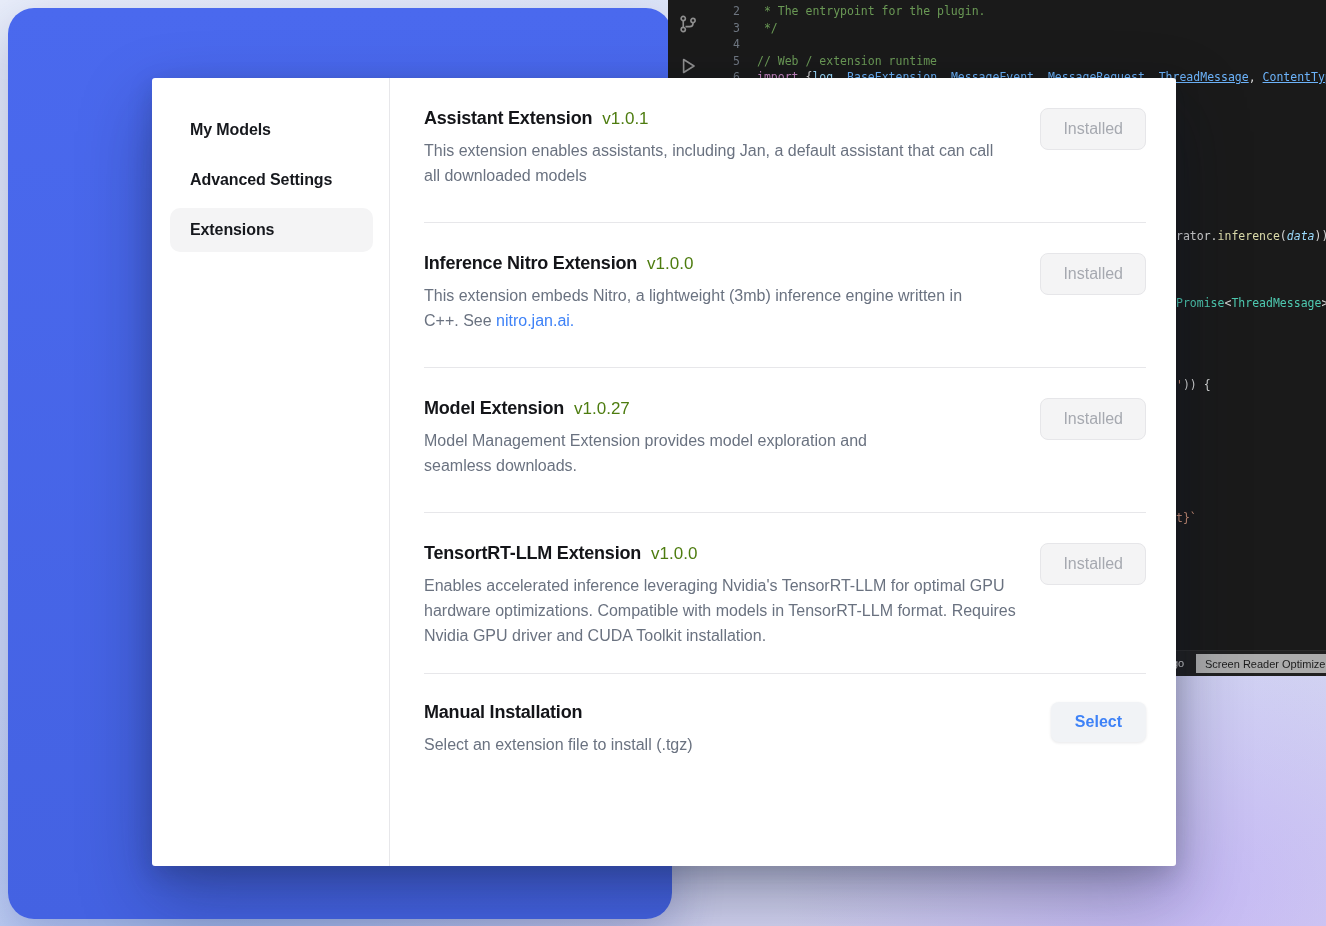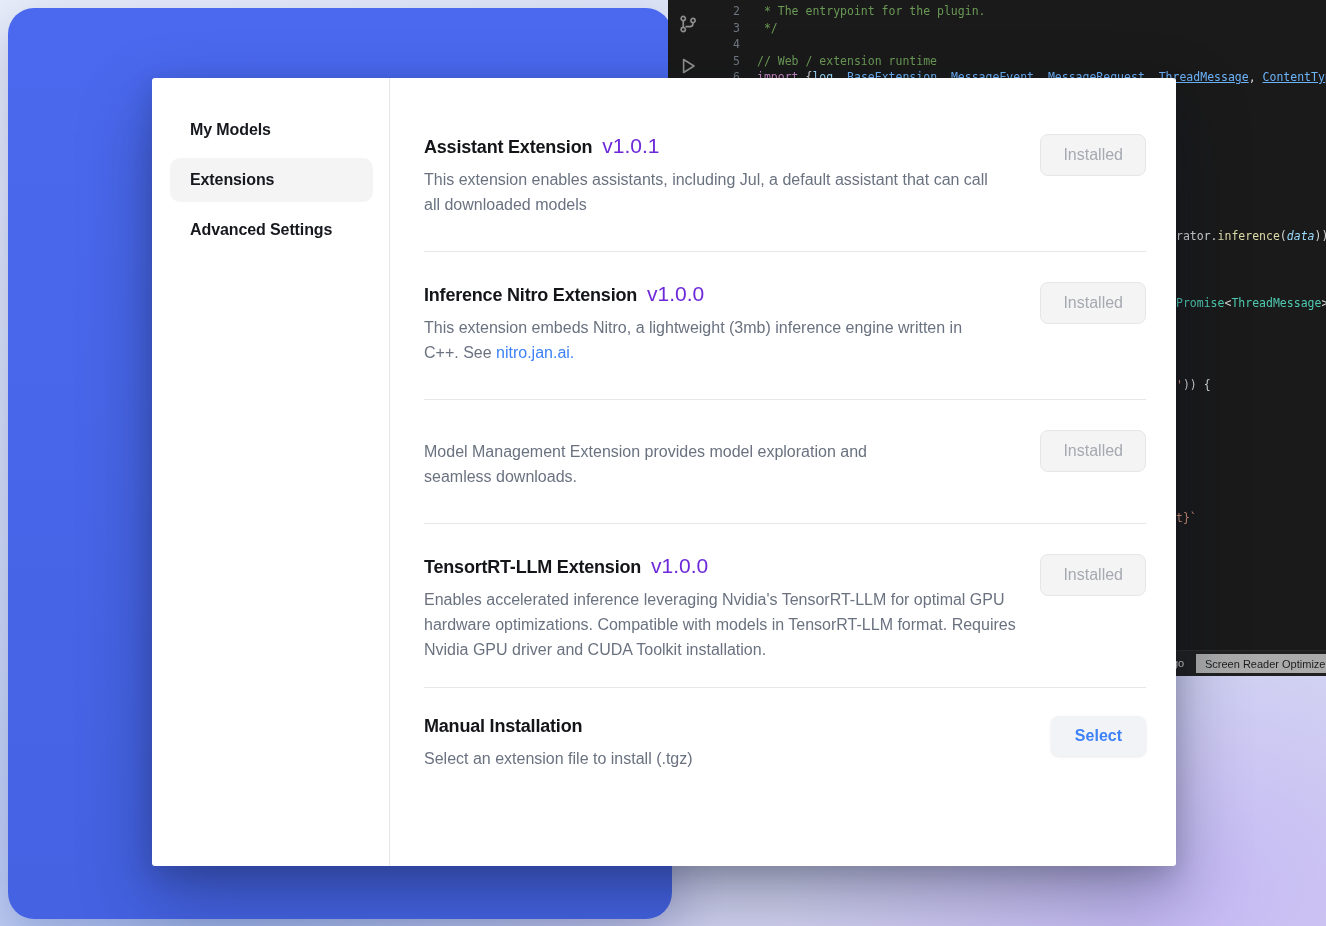--- a/index.html
+++ b/index.html
@@ -73,33 +73,33 @@
     width:238px; flex:0 0 auto; border-right:1px solid #e7e7ea;
     padding:30px 16px 0 18px;
   }
   .nav-item {
     height:44px; display:flex; align-items:center; padding:0 20px;
     border-radius:10px; font-weight:700; font-size:16px; color:#16181d;
     margin-bottom:6px; cursor:pointer; letter-spacing:-0.1px;
   }
   .nav-item.active { background:#f4f4f5; }
 
-  .content { flex:1; padding:0 30px 0 34px;margin-top:26px; }
+  .content { flex:1; padding:0 30px 0 34px; }
   .ext-row {
     display:flex; align-items:flex-start; justify-content:space-between;
     padding:30px 0 34px; border-bottom:1px solid #e7e7ea;
   }
   .ext-row.row4 { padding-bottom:25px; }
   .ext-row.last { border-bottom:none; padding:28px 0 24px; }
   .ext-info.w1 { max-width:575px; }
   .ext-info.w3 { max-width:505px; }
   .ext-info.w4 { max-width:592px; }
   .ext-title-line { display:flex; align-items:baseline; }
   .ext-title { font-size:18px; font-weight:700; color:#141519; letter-spacing:-0.2px; }
-  .ext-version { font-size:21px; font-weight:400; color:#6d28d9; margin-left:10px; }
+  .ext-version { font-size:17px; font-weight:400; color:#4d7c0f; margin-left:10px; }
   .ext-desc { margin-top:9px; font-size:16px; line-height:25px; color:#6a7280; }
   .link { color:#3e82f7; text-decoration:none; cursor:pointer; }
 
   button { font-family:"Liberation Sans", sans-serif; cursor:pointer; }
   .btn { border-radius:8px; font-size:16px; flex:0 0 auto; }
   .btn-installed {
     background:#f4f4f5; border:1px solid #e6e6e9; color:#a6a9b0;
     padding:11px 22px; font-weight:500;
   }
   .btn-select {
@@ -160,52 +160,56 @@
 
   <div class="statusbar">
     <span class="sb-go">go</span>
     <span class="sb-chip">Screen Reader Optimized</span>
   </div>
 </div>
 
 <div class="modal">
   <div class="sidebar">
     <div class="nav-item">My Models</div>
+    <div class="nav-item">Advanced Settings</div>
     <div class="nav-item active">Extensions</div>
-    <div class="nav-item">Advanced Settings</div>
   </div>
 
   <div class="content">
 
     <div class="ext-row">
       <div class="ext-info w1">
         <div class="ext-title-line">
           <span class="ext-title">Assistant Extension</span>
           <span class="ext-version">v1.0.1</span>
         </div>
-        <div class="ext-desc">This extension enables assistants, including Jul, a default assistant that can call all downloaded models</div>
+        <div class="ext-desc">This extension enables assistants, including Jan, a default assistant that can call all downloaded models</div>
       </div>
       <button class="btn btn-installed">Installed</button>
     </div>
 
     <div class="ext-row">
       <div class="ext-info w1">
         <div class="ext-title-line">
           <span class="ext-title">Inference Nitro Extension</span>
           <span class="ext-version">v1.0.0</span>
         </div>
         <div class="ext-desc">
           <span>This extension embeds Nitro, a lightweight (3mb) inference engine written in C++. See </span><a class="link">nitro.jan.ai.</a>
         </div>
       </div>
       <button class="btn btn-installed">Installed</button>
     </div>
 
     <div class="ext-row">
       <div class="ext-info w3">
+        <div class="ext-title-line">
+          <span class="ext-title">Model Extension</span>
+          <span class="ext-version">v1.0.27</span>
+        </div>
         <div class="ext-desc">Model Management Extension provides model exploration and seamless downloads.</div>
       </div>
       <button class="btn btn-installed">Installed</button>
     </div>
 
     <div class="ext-row row4">
       <div class="ext-info w4">
         <div class="ext-title-line">
           <span class="ext-title">TensortRT-LLM Extension</span>
           <span class="ext-version">v1.0.0</span>

